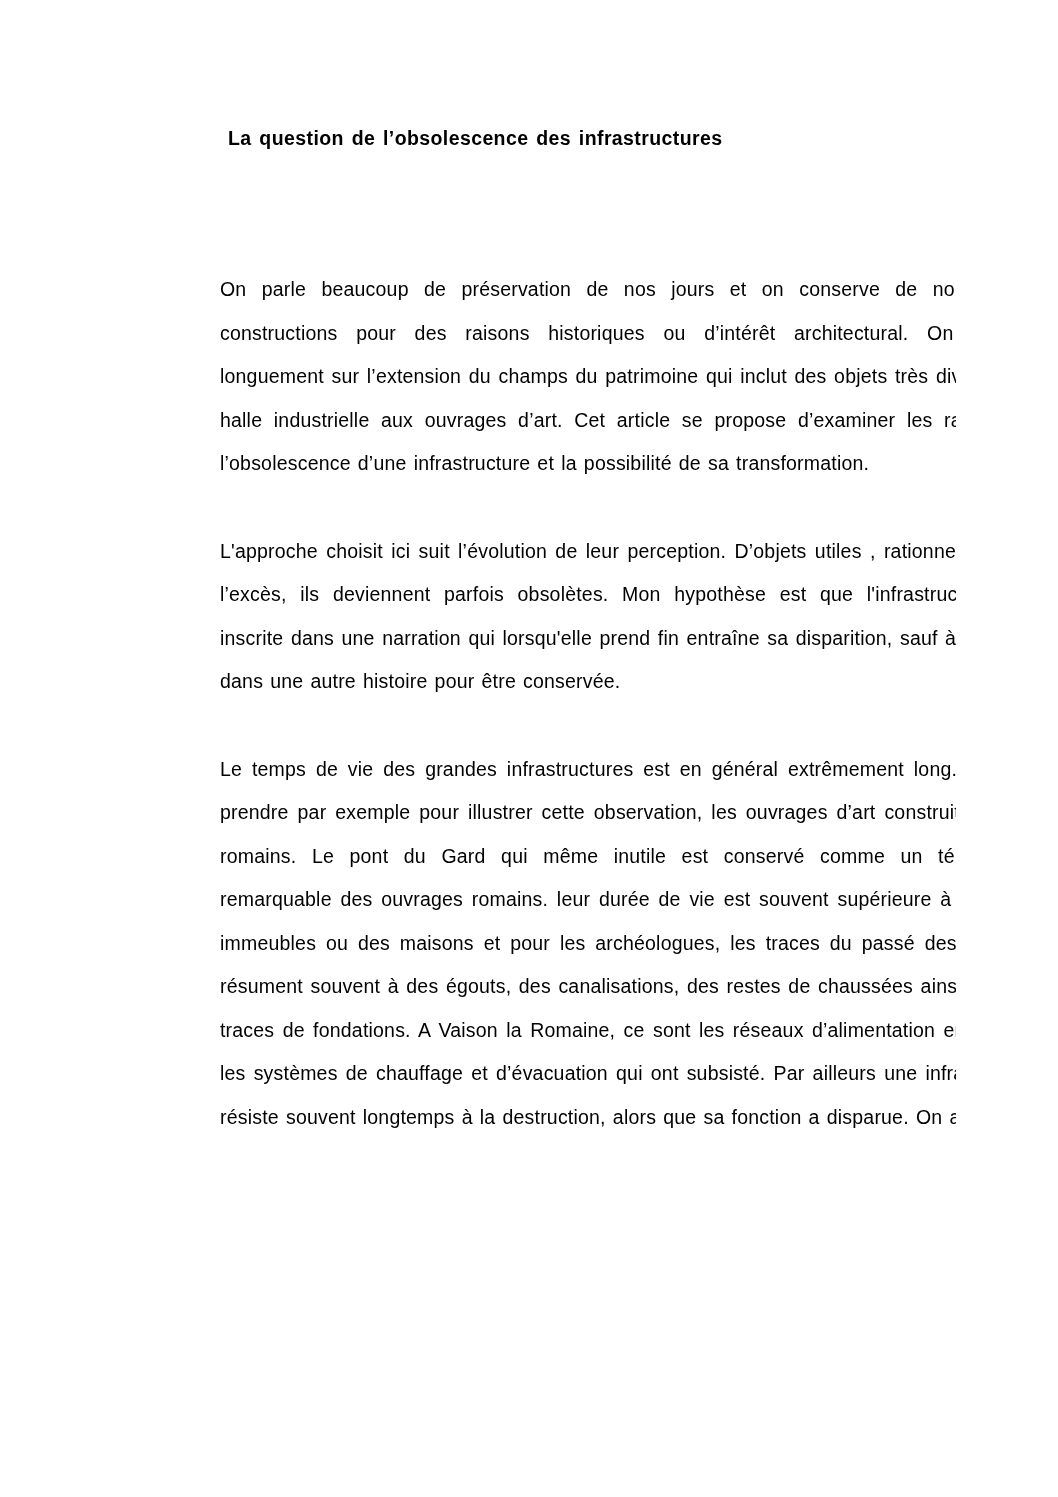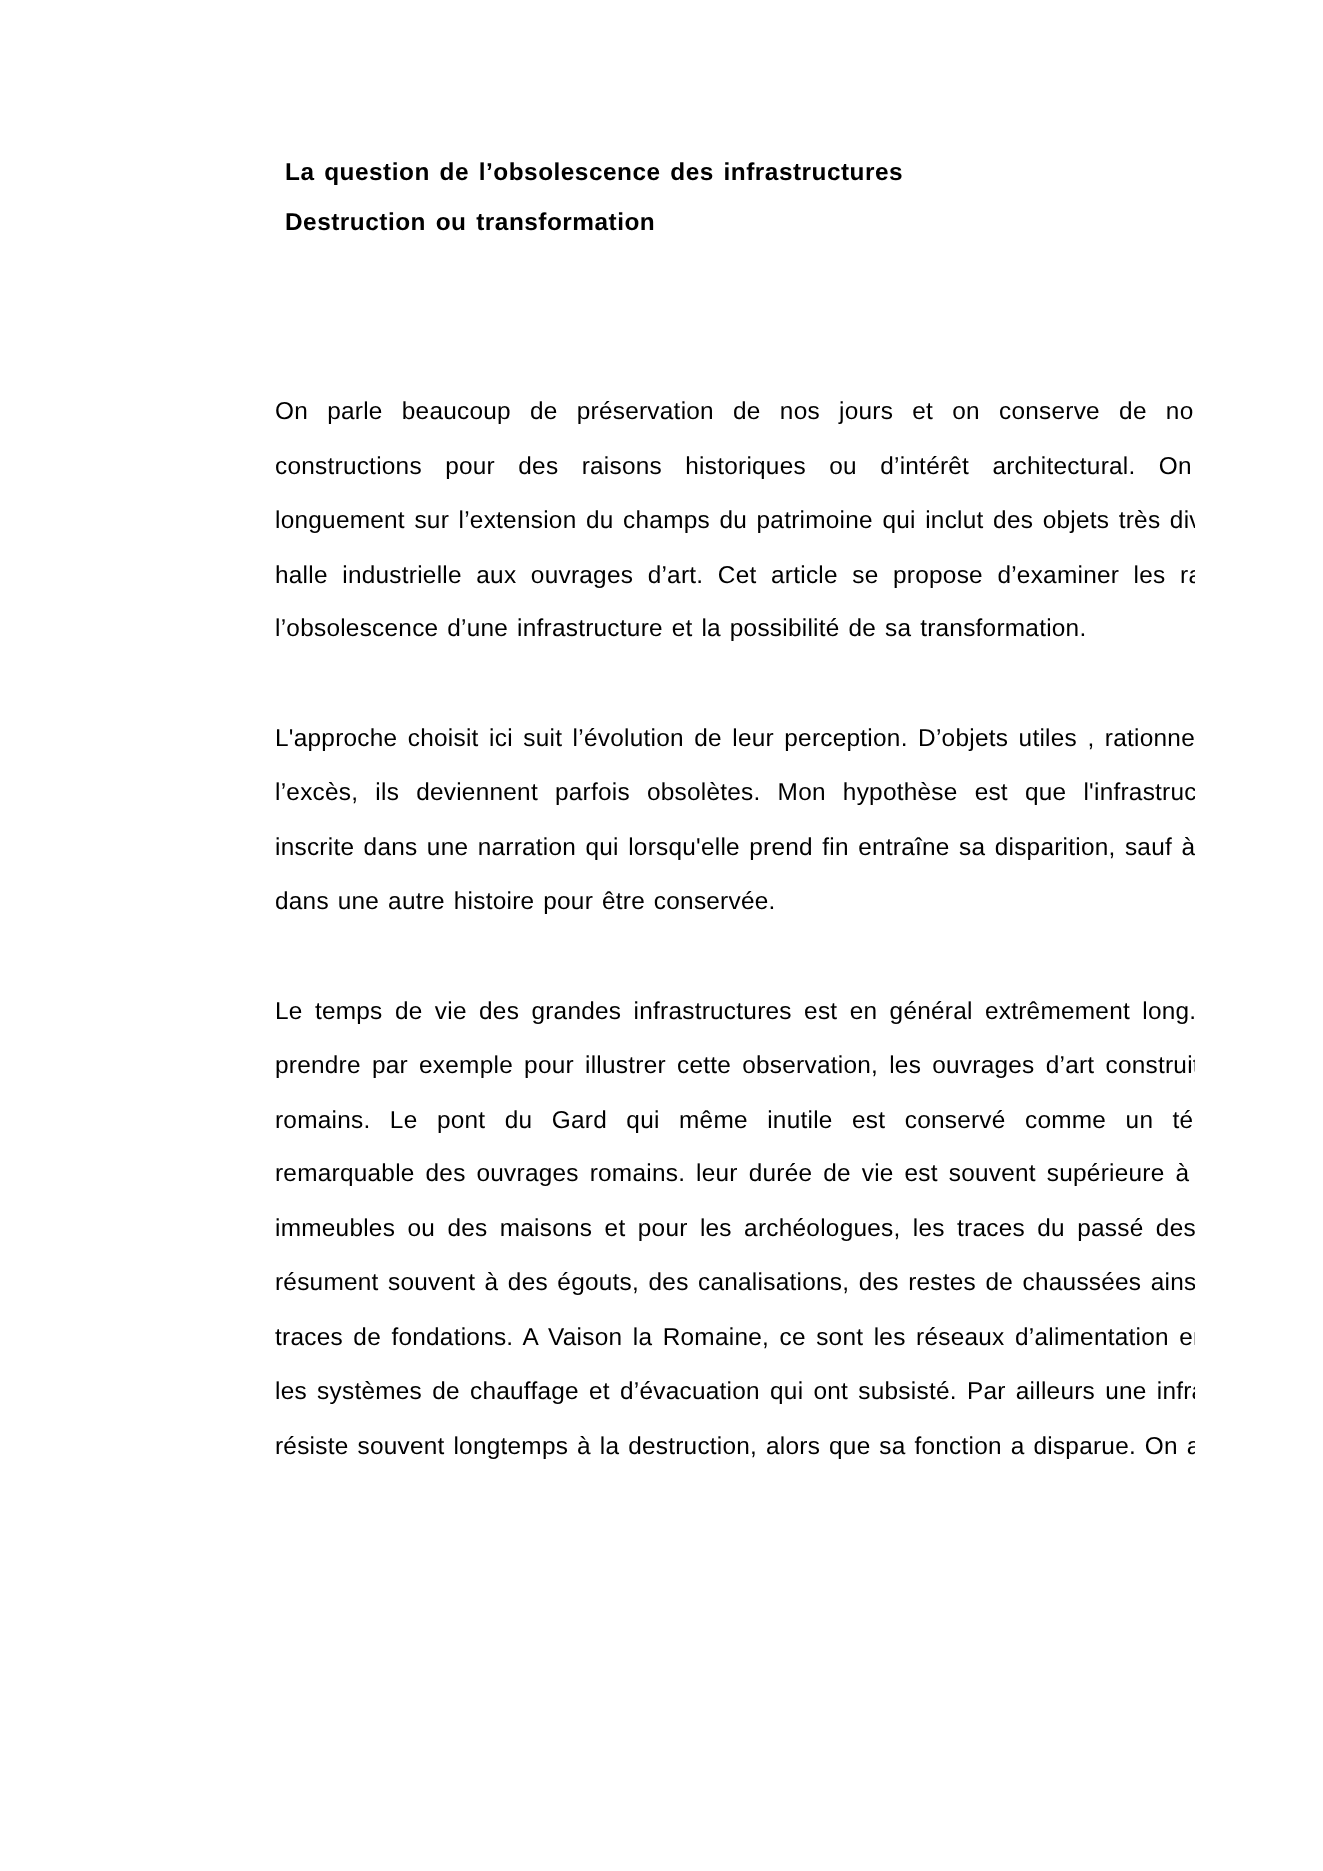--- a/index.html
+++ b/index.html
@@ -60,21 +60,20 @@
     text-align: justify;
   }
 </style>
 </head>
 <body>
 
 <div class="page">
 
   <header class="doc-header">
     <h1>La question de l’obsolescence des infrastructures</h1>
-    <h2>Destruction ou transformation</h2>
   </header>
 
   <main class="doc-body">
     <p class="body-para">On parle beaucoup de préservation de nos jours et on conserve de nombreuses constructions pour des raisons historiques ou d’intérêt architectural. On disserte longuement sur l’extension du champs du patrimoine qui inclut des objets très divers de la halle industrielle aux ouvrages d’art. Cet article se propose d’examiner les raisons  de l’obsolescence d’une infrastructure  et la possibilité de sa transformation.</p>
     <p class="body-para">L'approche choisit ici  suit l’évolution de leur perception. D’objets utiles , rationnels jusqu’à l’excès, ils deviennent parfois obsolètes. Mon hypothèse est que l'infrastructures est inscrite dans une narration  qui lorsqu'elle prend fin entraîne sa disparition, sauf à s'inscrire  dans une autre histoire pour être conservée.</p>
     <p class="body-para">Le temps de vie des grandes infrastructures est en général extrêmement long. On peut prendre par exemple pour illustrer cette observation, les ouvrages d’art construits par les romains. Le pont du Gard qui même inutile est conservé comme un témoignage remarquable des ouvrages romains. leur durée de vie est souvent supérieure à celle des immeubles ou des maisons et pour les archéologues, les traces du passé des villes se résument souvent à des égouts, des canalisations, des restes de chaussées ainsi que des traces de fondations. A Vaison la Romaine, ce sont les réseaux d’alimentation en eaux et les systèmes de chauffage et d’évacuation qui ont subsisté. Par ailleurs une infrastructure résiste souvent longtemps à la destruction, alors que sa fonction a disparue. On a</p>
   </main>
 
 </div>
 

